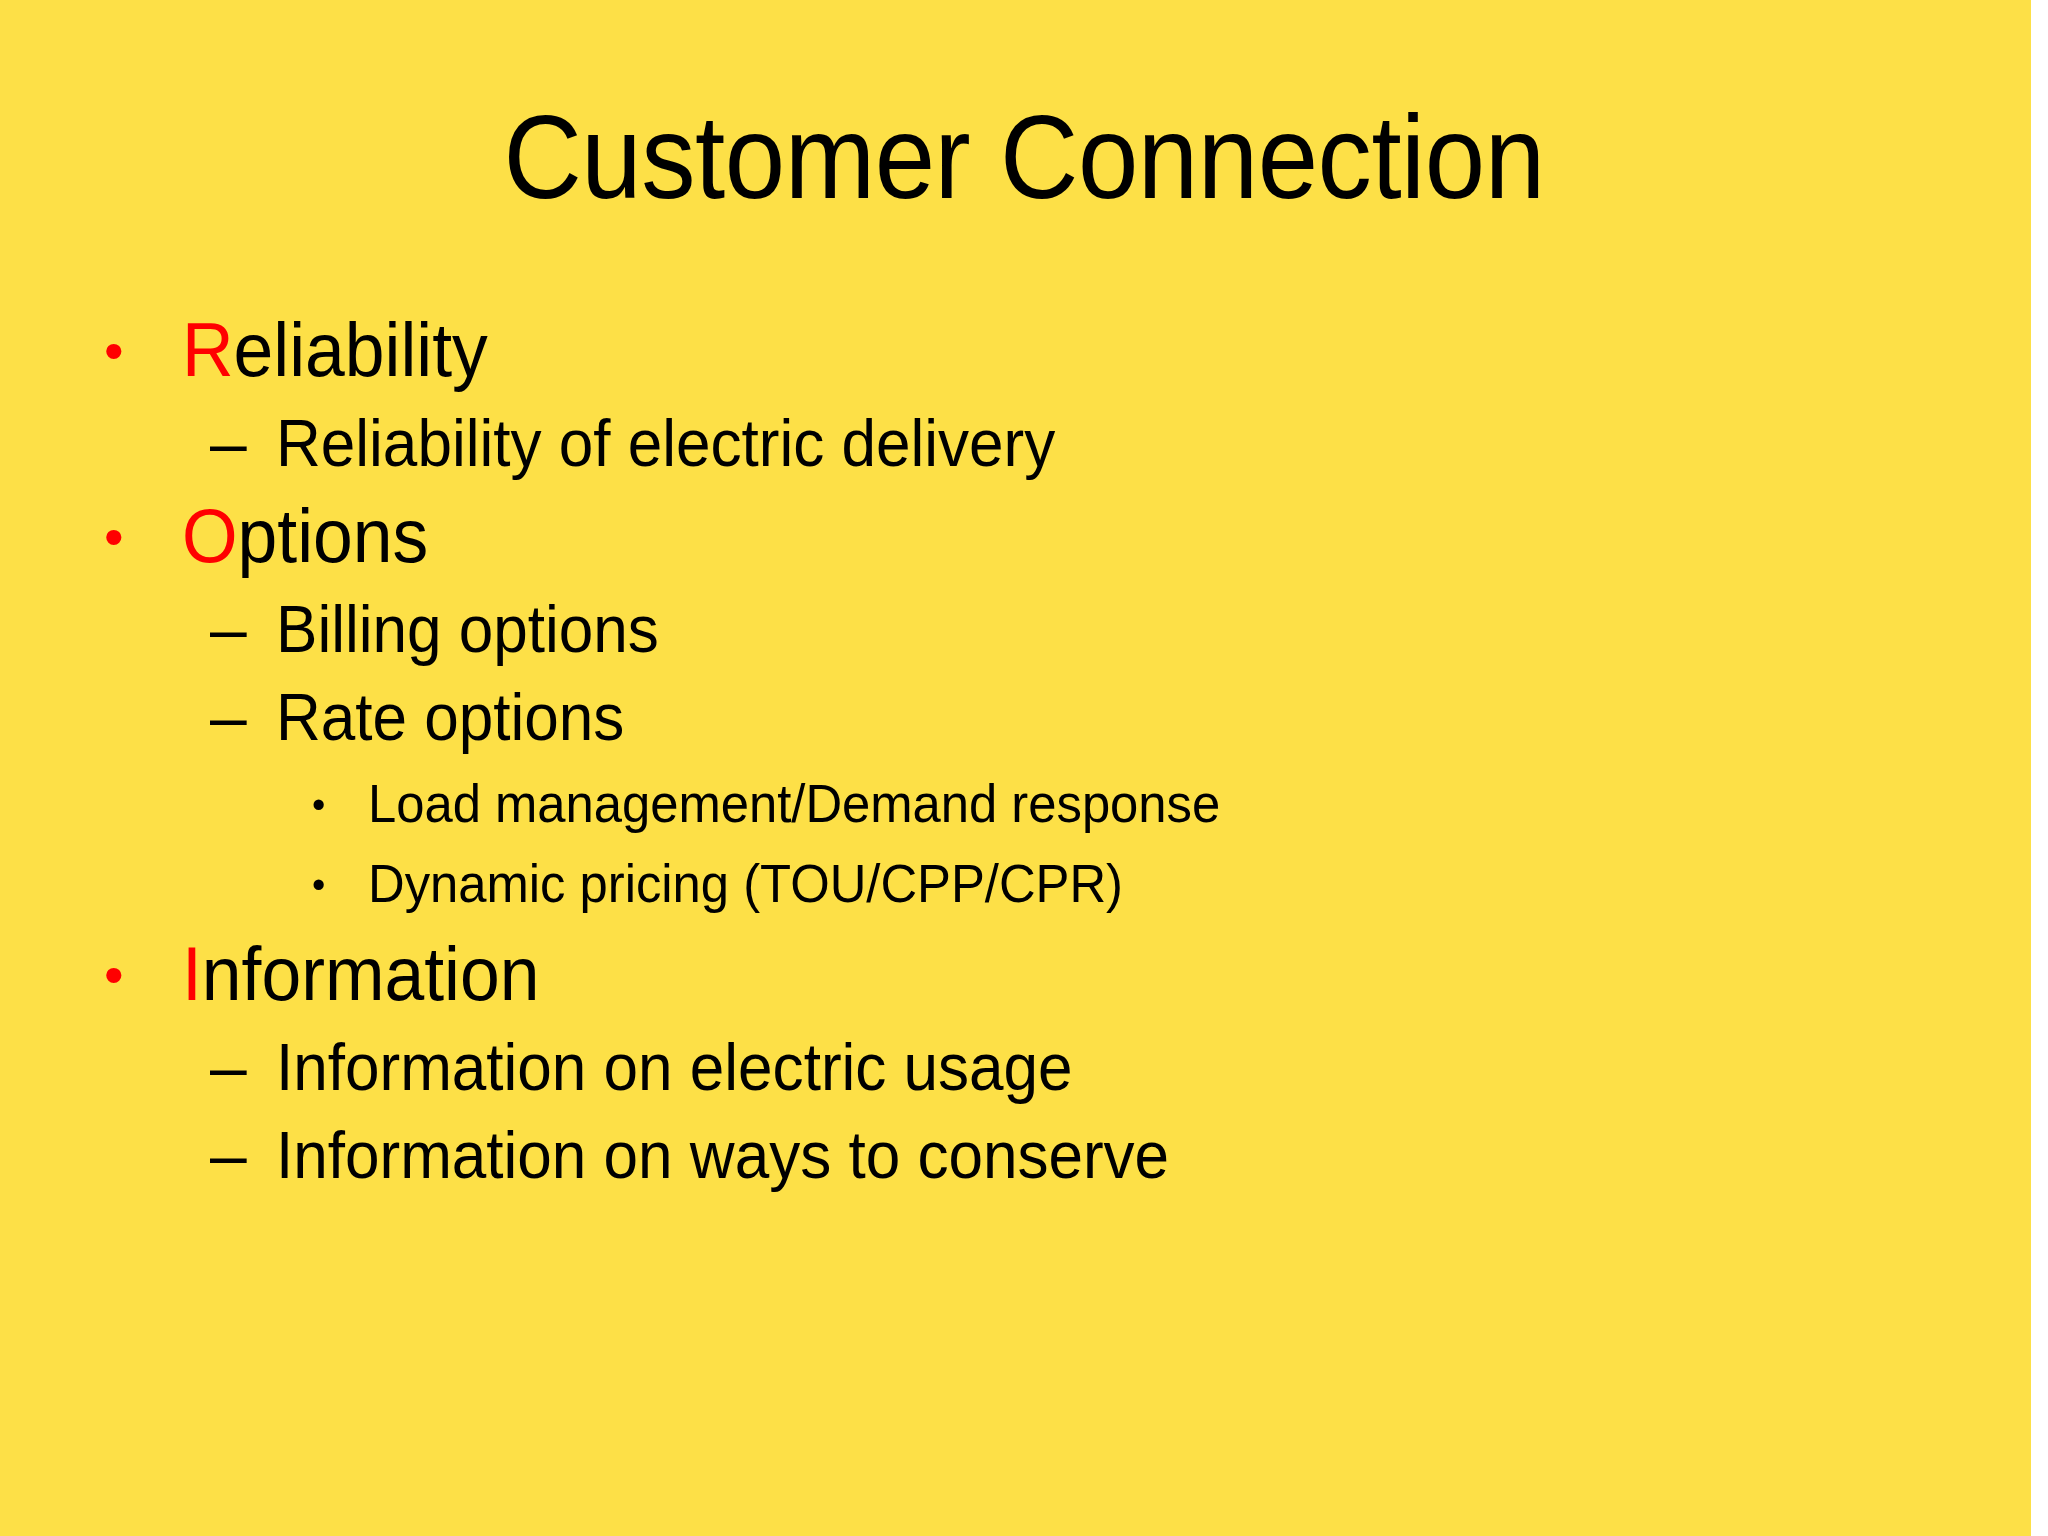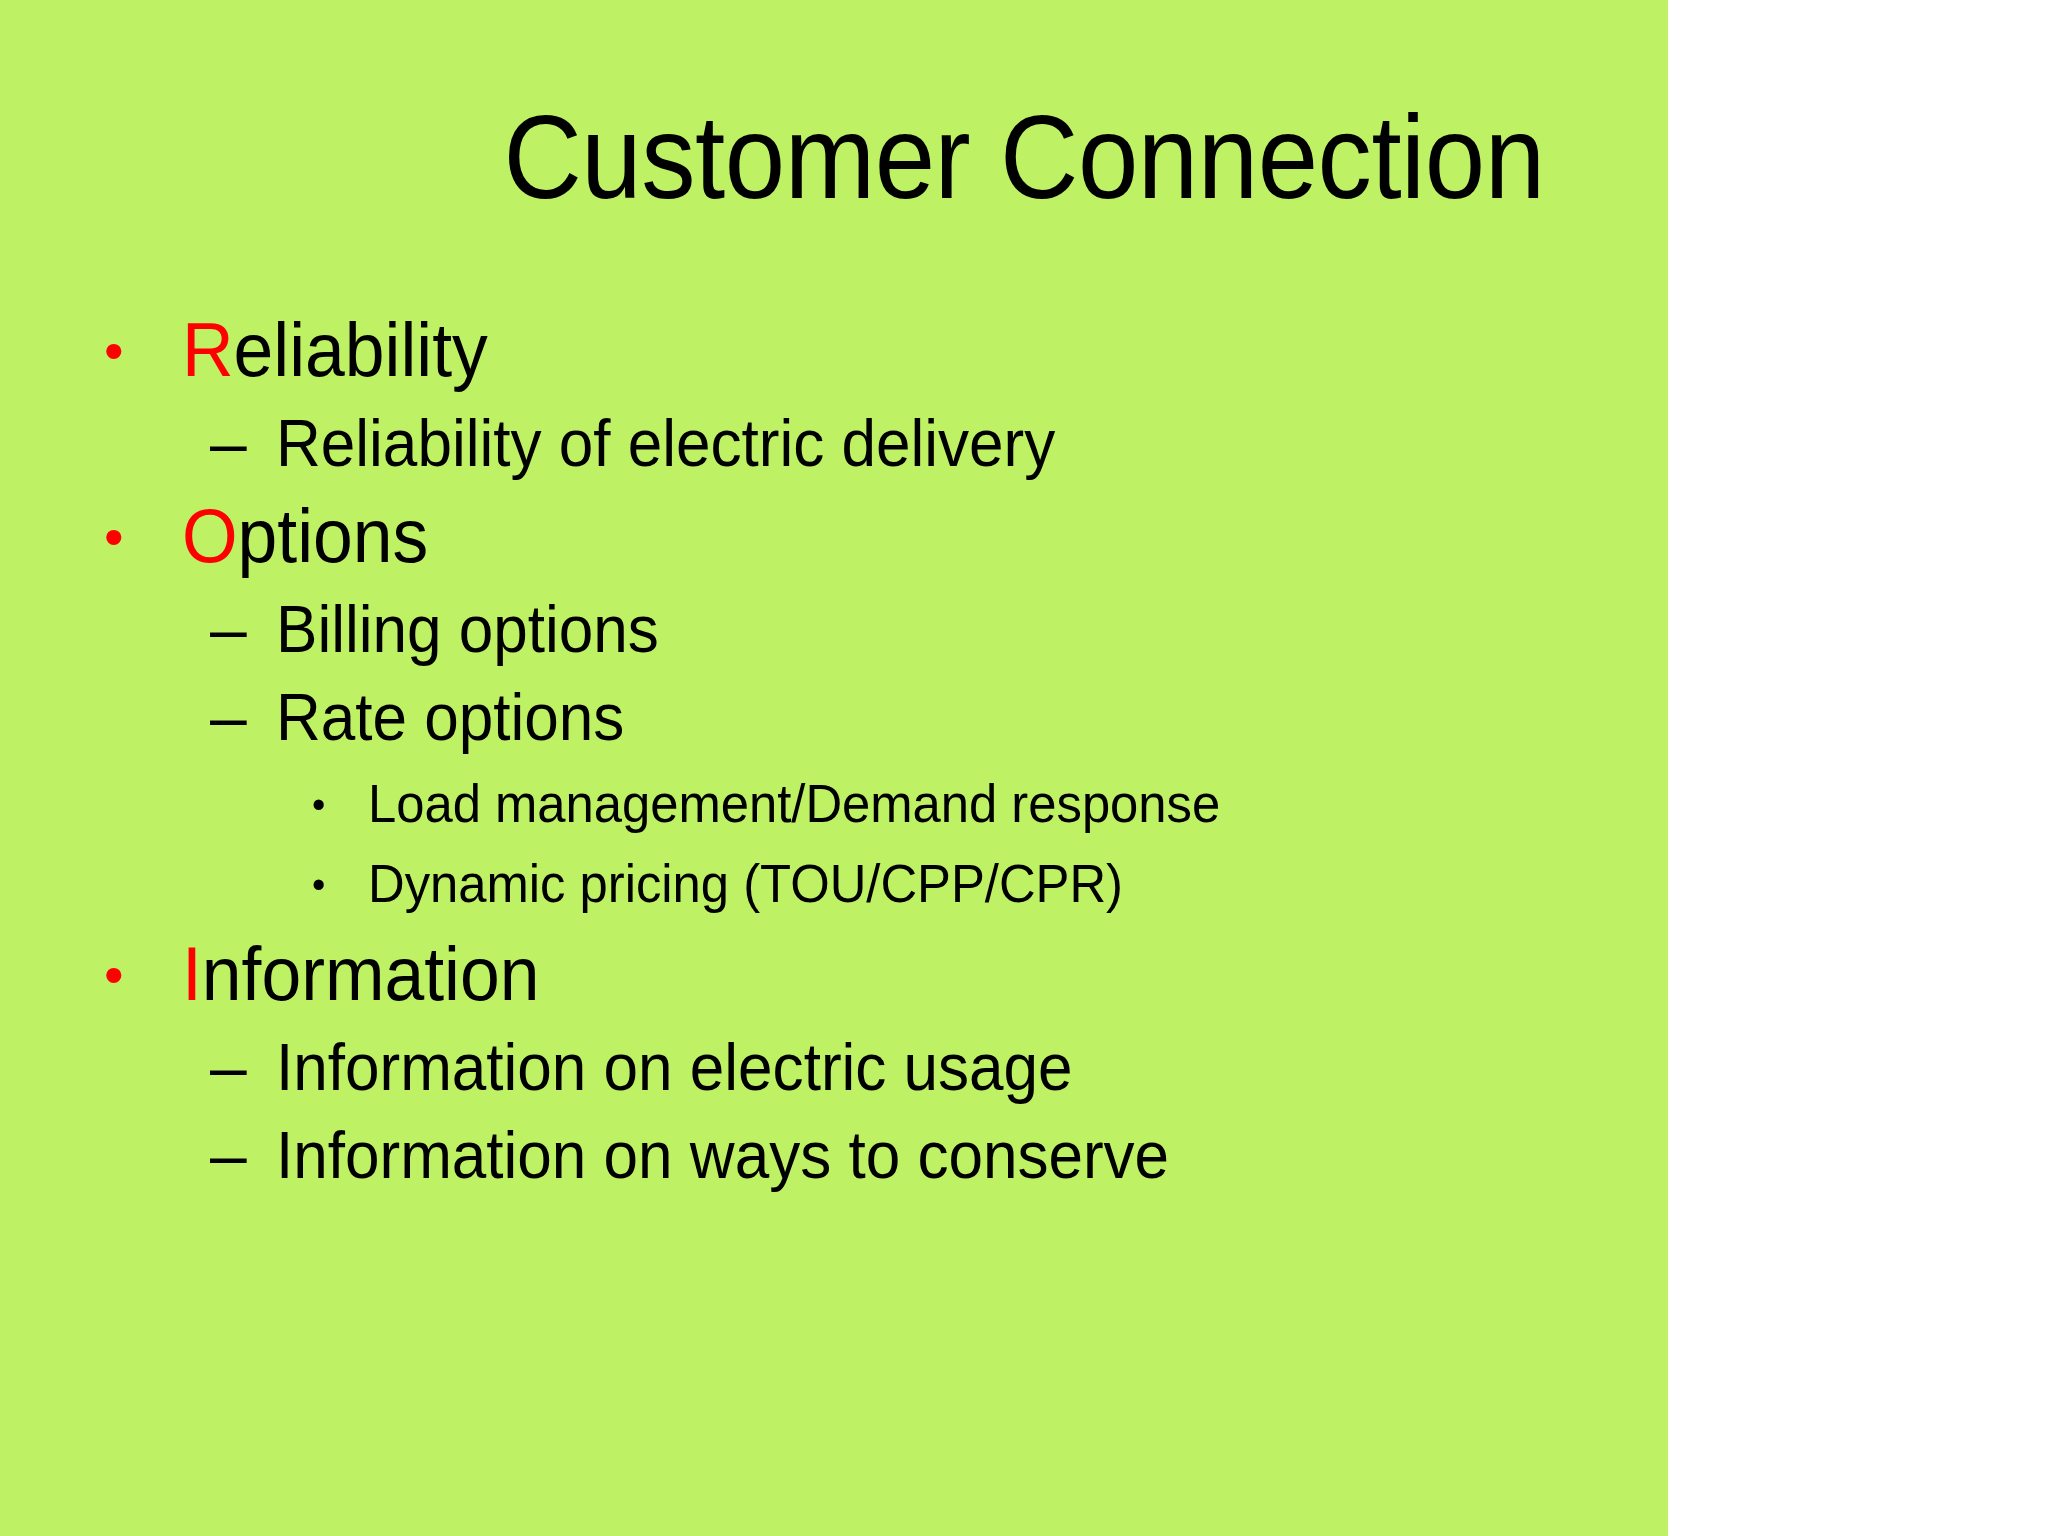--- a/index.html
+++ b/index.html
@@ -11,23 +11,23 @@
     width: 2048px;
     height: 1536px;
     overflow: hidden;
     font-family: "Liberation Sans", "DejaVu Sans", sans-serif;
     color: #000000;
     -webkit-font-smoothing: antialiased;
   }
 
   .slide {
     position: relative;
-    width: 1668px;
+    width: 2031px;
     height: 1536px;
-    background: #bef264;
+    background: #fde047;
     box-sizing: border-box;
   }
 
   
   .slide-title {
     position: absolute;
     left: 0;
     top: 96px;
     width: 2048px;
     text-align: center;

